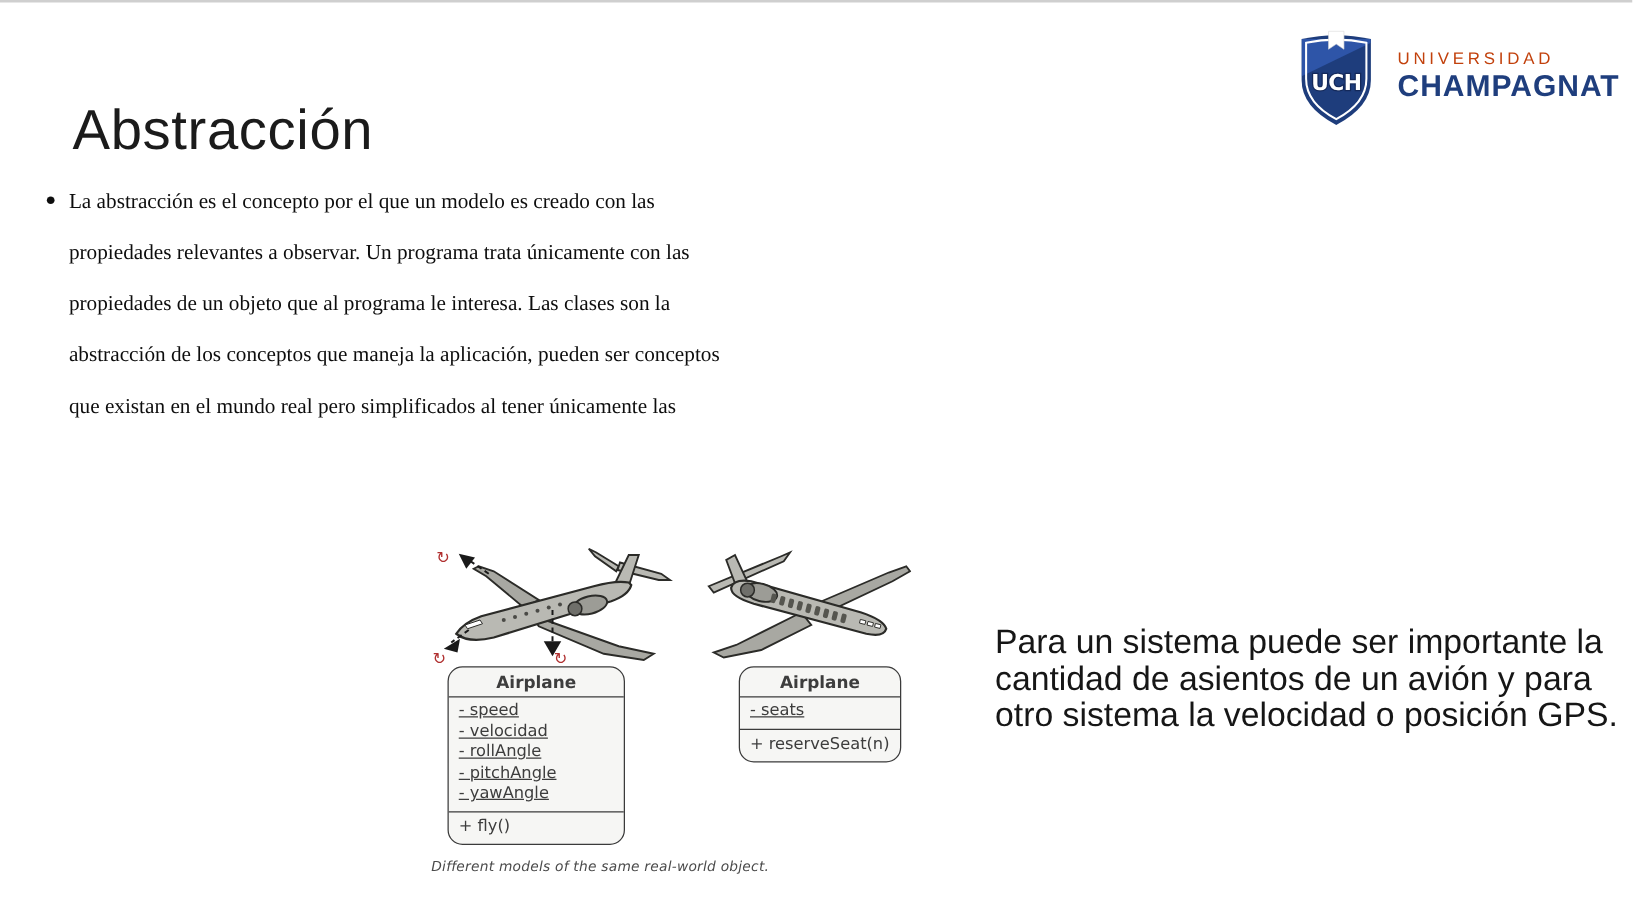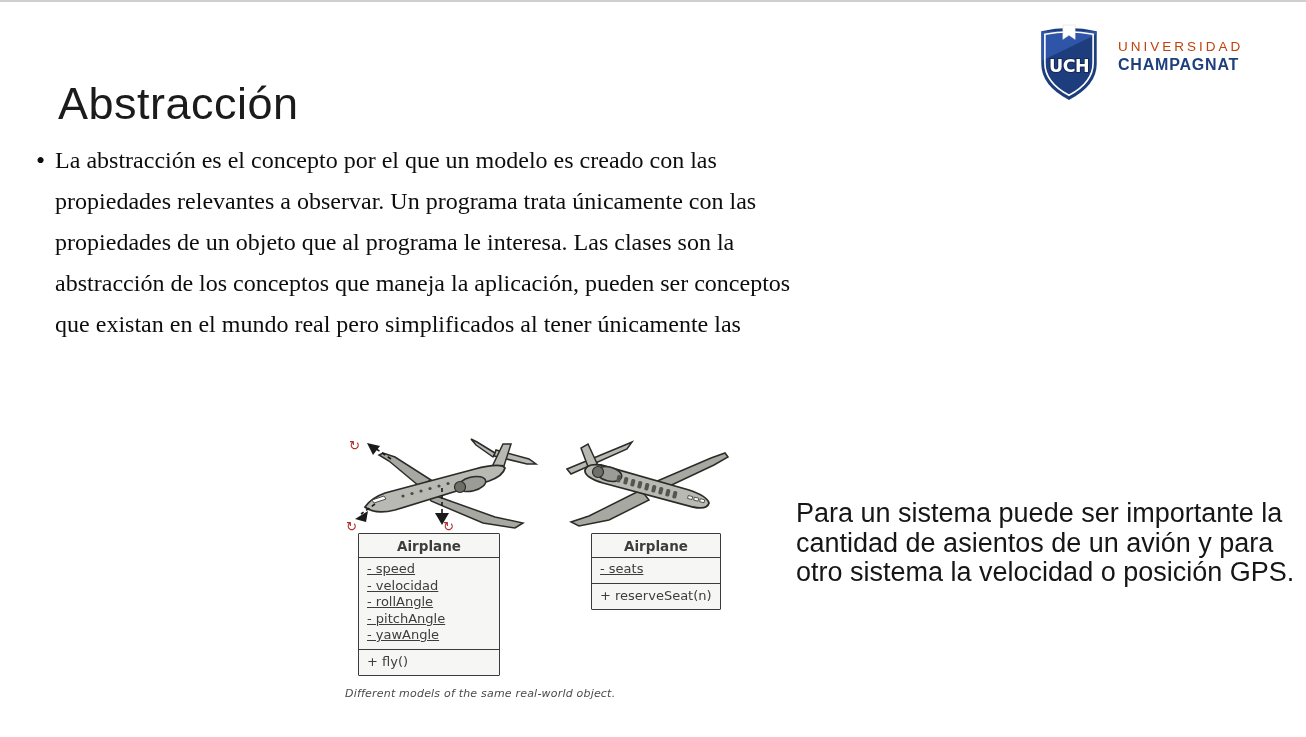--- a/index.html
+++ b/index.html
@@ -44,21 +44,21 @@
     margin-left: 13px;
     margin-top: 15px;
   }
   .logo-line1 {
     font-size: 13.5px;
     font-weight: 500;
     letter-spacing: 3px;
     color: #c2410c;
   }
   .logo-line2 {
-    font-size: 16px;
+    font-size: 24px;
     font-weight: bold;
     letter-spacing: 0.8px;
     color: #1f3e7d;
     margin-top: 2px;
   }
   
   .bullet-block {
     position: absolute;
     left: 36px;
     top: 140px;
@@ -67,41 +67,41 @@
   }
   .bullet-marker {
     font-family: "Liberation Serif", serif;
     font-size: 26px;
     line-height: 41px;
     color: #0d0d0d;
     margin-right: 10px;
   }
   .bullet-lines {
     font-family: "Liberation Serif", serif;
-    font-size: 24px;
+    font-size: 17px;
     line-height: 41px;
     color: #0d0d0d;
     white-space: nowrap;
   }
   
   .figure {
     position: absolute;
     left: 345px;
     top: 430px;
     width: 396px;
     height: 285px;
   }
   .plane-svg { position: absolute; }
   .plane-left { left: 0; top: 0; }
   .plane-right { left: 212px; top: 2px; }
   .uml-box {
     position: absolute;
     background: #f6f6f4;
     border: 1.5px solid #3b3b3b;
-    border-radius: 1px;
+    border-radius: 12px;
     font-family: "DejaVu Sans", sans-serif;
     color: #3d3d3d;
     box-sizing: border-box;
   }
   .uml-box-left { left: 13px; top: 103px; width: 142px; }
   .uml-box-right { left: 246px; top: 103px; width: 130px; }
   .uml-header {
     text-align: center;
     font-weight: bold;
     font-size: 13.5px;

